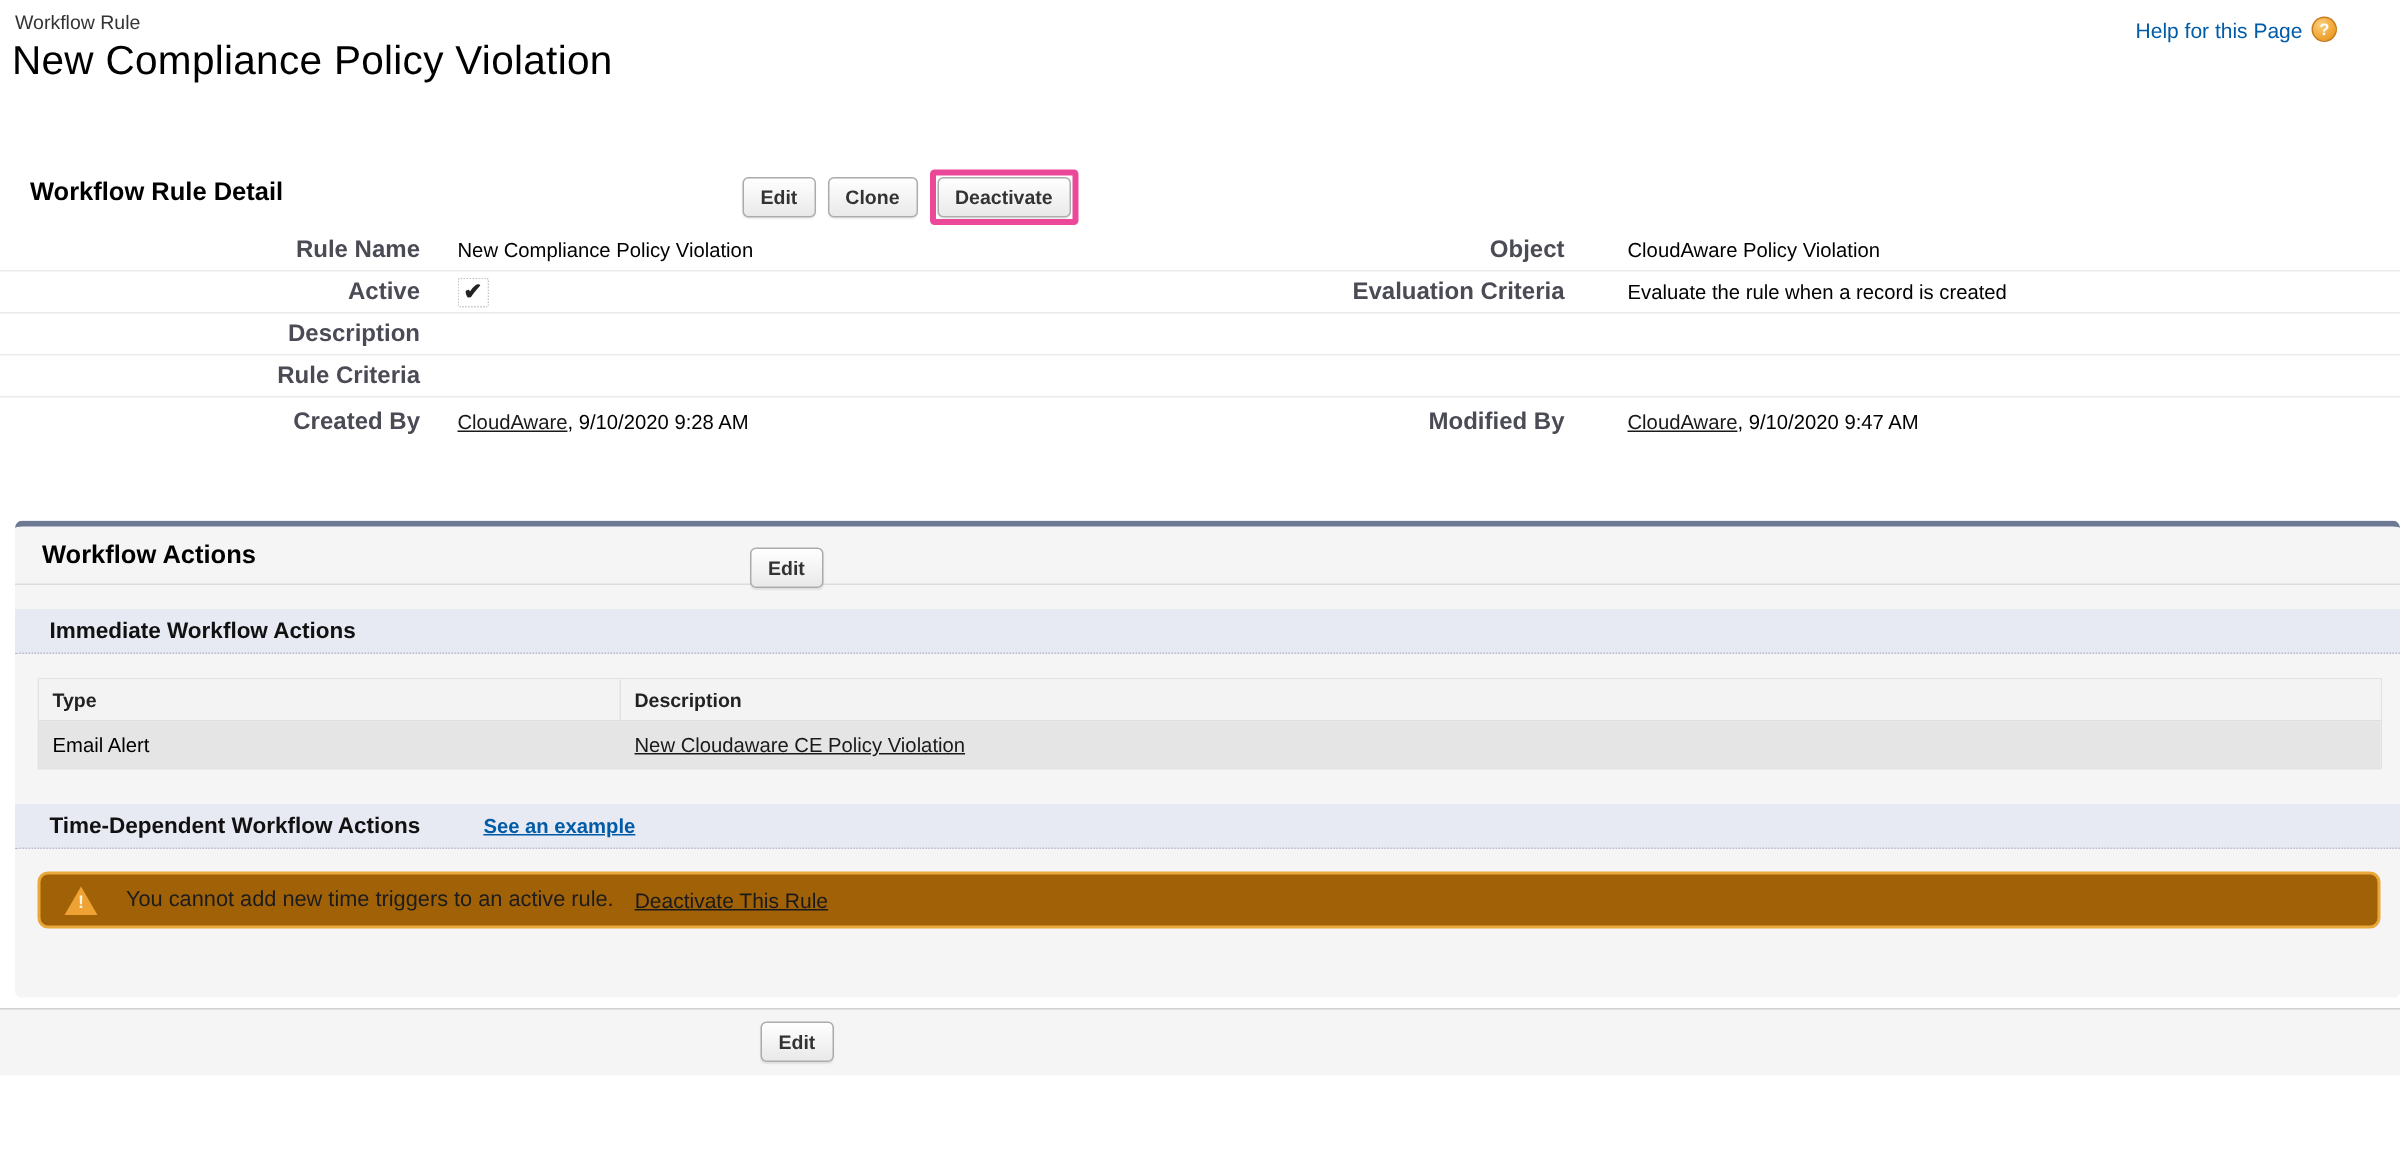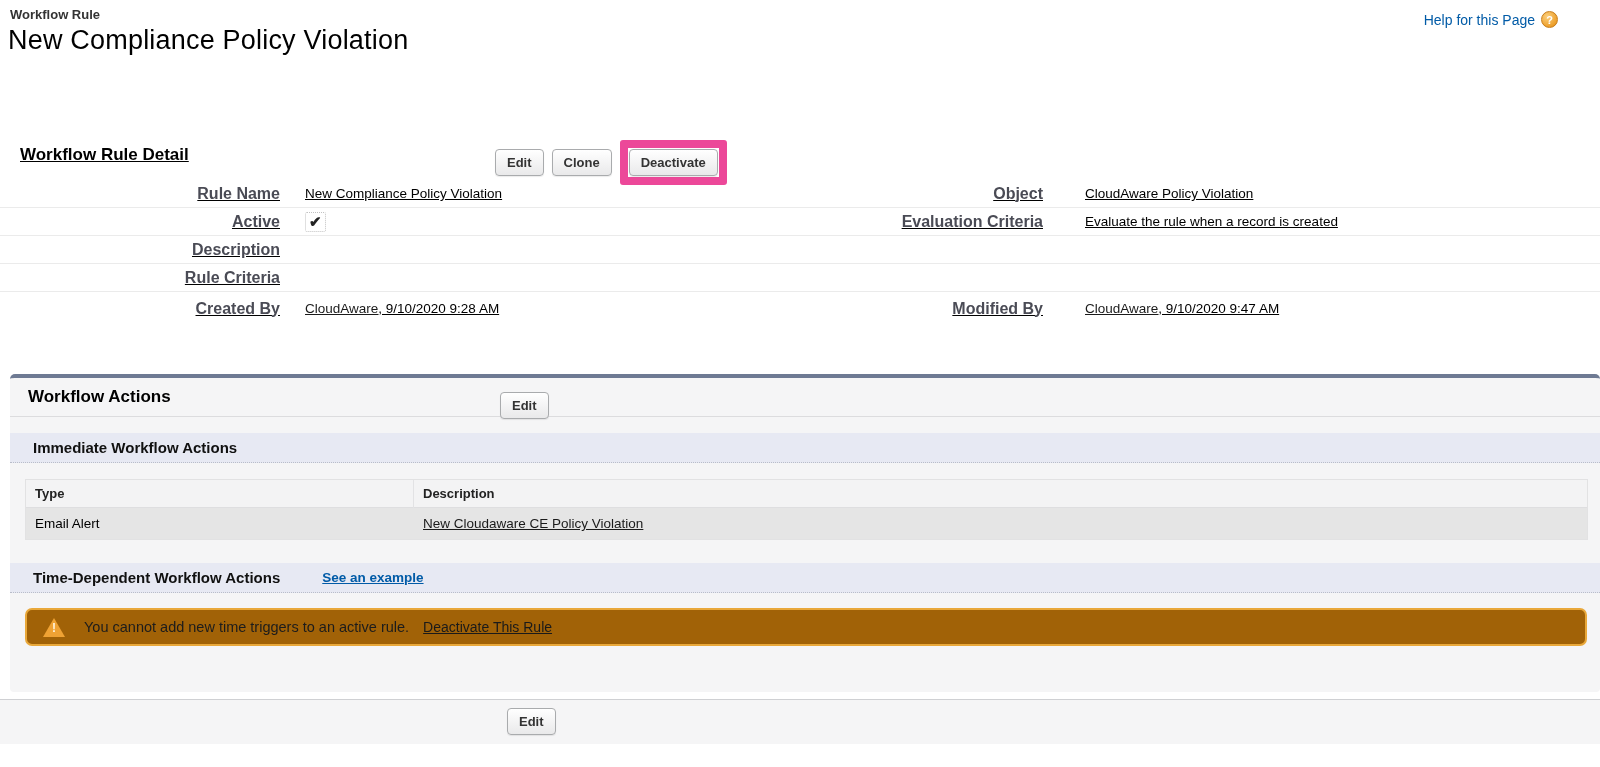--- a/index.html
+++ b/index.html
@@ -1,39 +1,39 @@
 <!DOCTYPE html>
 <html><head>
 <meta charset="utf-8">
 <style>
   * { box-sizing: border-box; margin: 0; padding: 0; }
   html,body { width: 1600px; height: 767px; overflow: hidden; background: #fff;
               font-family: "Liberation Sans", sans-serif; color: #000; }
 
   
   .page-header { position: relative; padding: 7px 0 0 10px; }
-  .eyebrow { font-size: 13px; font-weight: bold; color: #333; }
+  .eyebrow { font-size: 13px; font-weight: normal; color: #333; }
   .page-title { font-size: 27px; font-weight: 400; color: #000; margin: 3px 0 0 -2px; letter-spacing: 0.2px; }
   .backlink-row { margin: 8px 0 0 4px; font-size: 14px; }
   .backlink-chev { color: #777; margin-right: 4px; }
   a.blue-link { color: #015ba7; text-decoration: none; cursor: pointer; }
   a.blue-link.u { text-decoration: underline; }
   .help-box { position: absolute; top: 11px; right: 42px; display: flex; align-items: center; gap: 6px; font-size: 14px; }
   .help-icon { width: 17px; height: 17px; border-radius: 50%; background: radial-gradient(circle at 35% 30%, #fccf7c, #eda02c 70%, #d98a15);
                border: 1px solid #c87d1a; color: #fff; font-size: 11px; font-weight: bold; display: flex; align-items: center; justify-content: center; }
 
   
-  .detail-section { margin-top: 84px; text-decoration: underline; }
+  .detail-section { margin-top: 57px; }
   .detail-header { position: relative; height: 40px; }
   .section-heading { font-size: 17px; font-weight: bold; color: #000; padding-left: 20px; line-height: 30px; }
   .detail-buttons { position: absolute; left: 495px; top: 0px; display: flex; align-items: center; gap: 8px; }
   .btn { font-family: "Liberation Sans", sans-serif; font-size: 13px; font-weight: bold; color: #333;
          background: linear-gradient(#ffffff, #e9e9ea); border: 1px solid #a9abad; border-radius: 4px;
          padding: 5px 11px 5px; cursor: pointer; box-shadow: 0 1px 1px rgba(0,0,0,0.08); white-space: nowrap; }
-  .highlight-ring { border: 8px solid #ec4899; border-radius: 3px; padding: 1px; display: inline-block; line-height: 0; }
+  .highlight-ring { border: 4px solid #ec4899; border-radius: 3px; padding: 1px; display: inline-block; line-height: 0; }
 
   .drow { display: grid; grid-template-columns: 292px 562px 201px auto; align-items: center;
           min-height: 28px; border-bottom: 1px solid #ebebeb; }
   .drow.last { min-height: 33px; border-bottom: none; }
   .dlabel { text-align: right; font-weight: bold; font-size: 16px; color: #4a4b55; padding-right: 12px; white-space: nowrap; }
   .dval  { font-size: 13.5px; color: #000; padding-left: 13px; }
   .dval2 { font-size: 13.5px; color: #000; padding-left: 30px; }
   .span-val { grid-column: 2 / 5; }
   .check-box { display: inline-block; border: 1px dotted #c2c2c2; border-radius: 2px; padding: 0 3px 1px;
                font-size: 15px; font-weight: bold; color: #222; line-height: 17px; }

